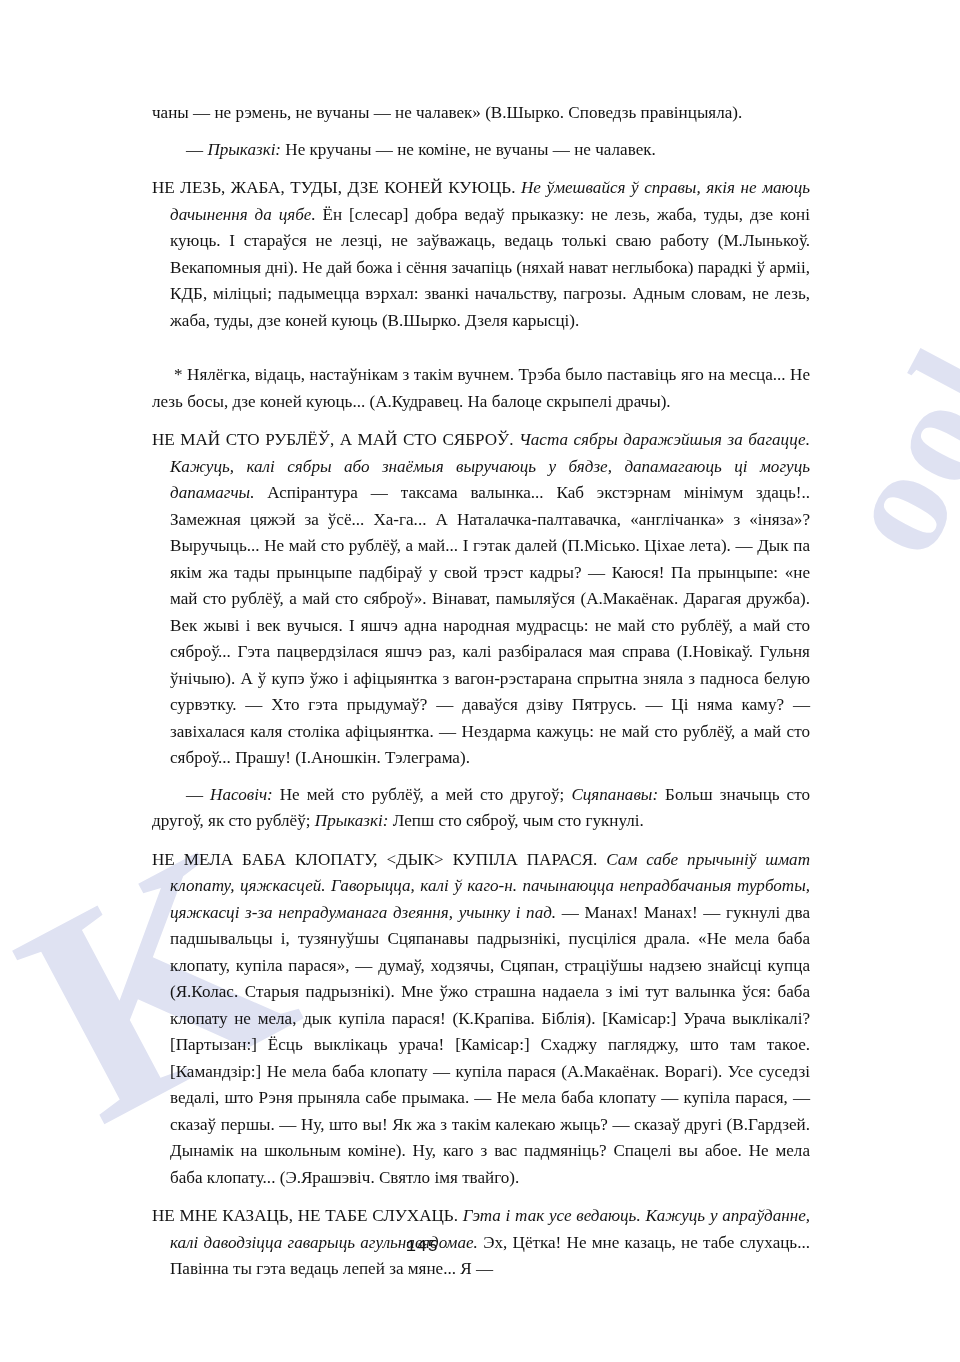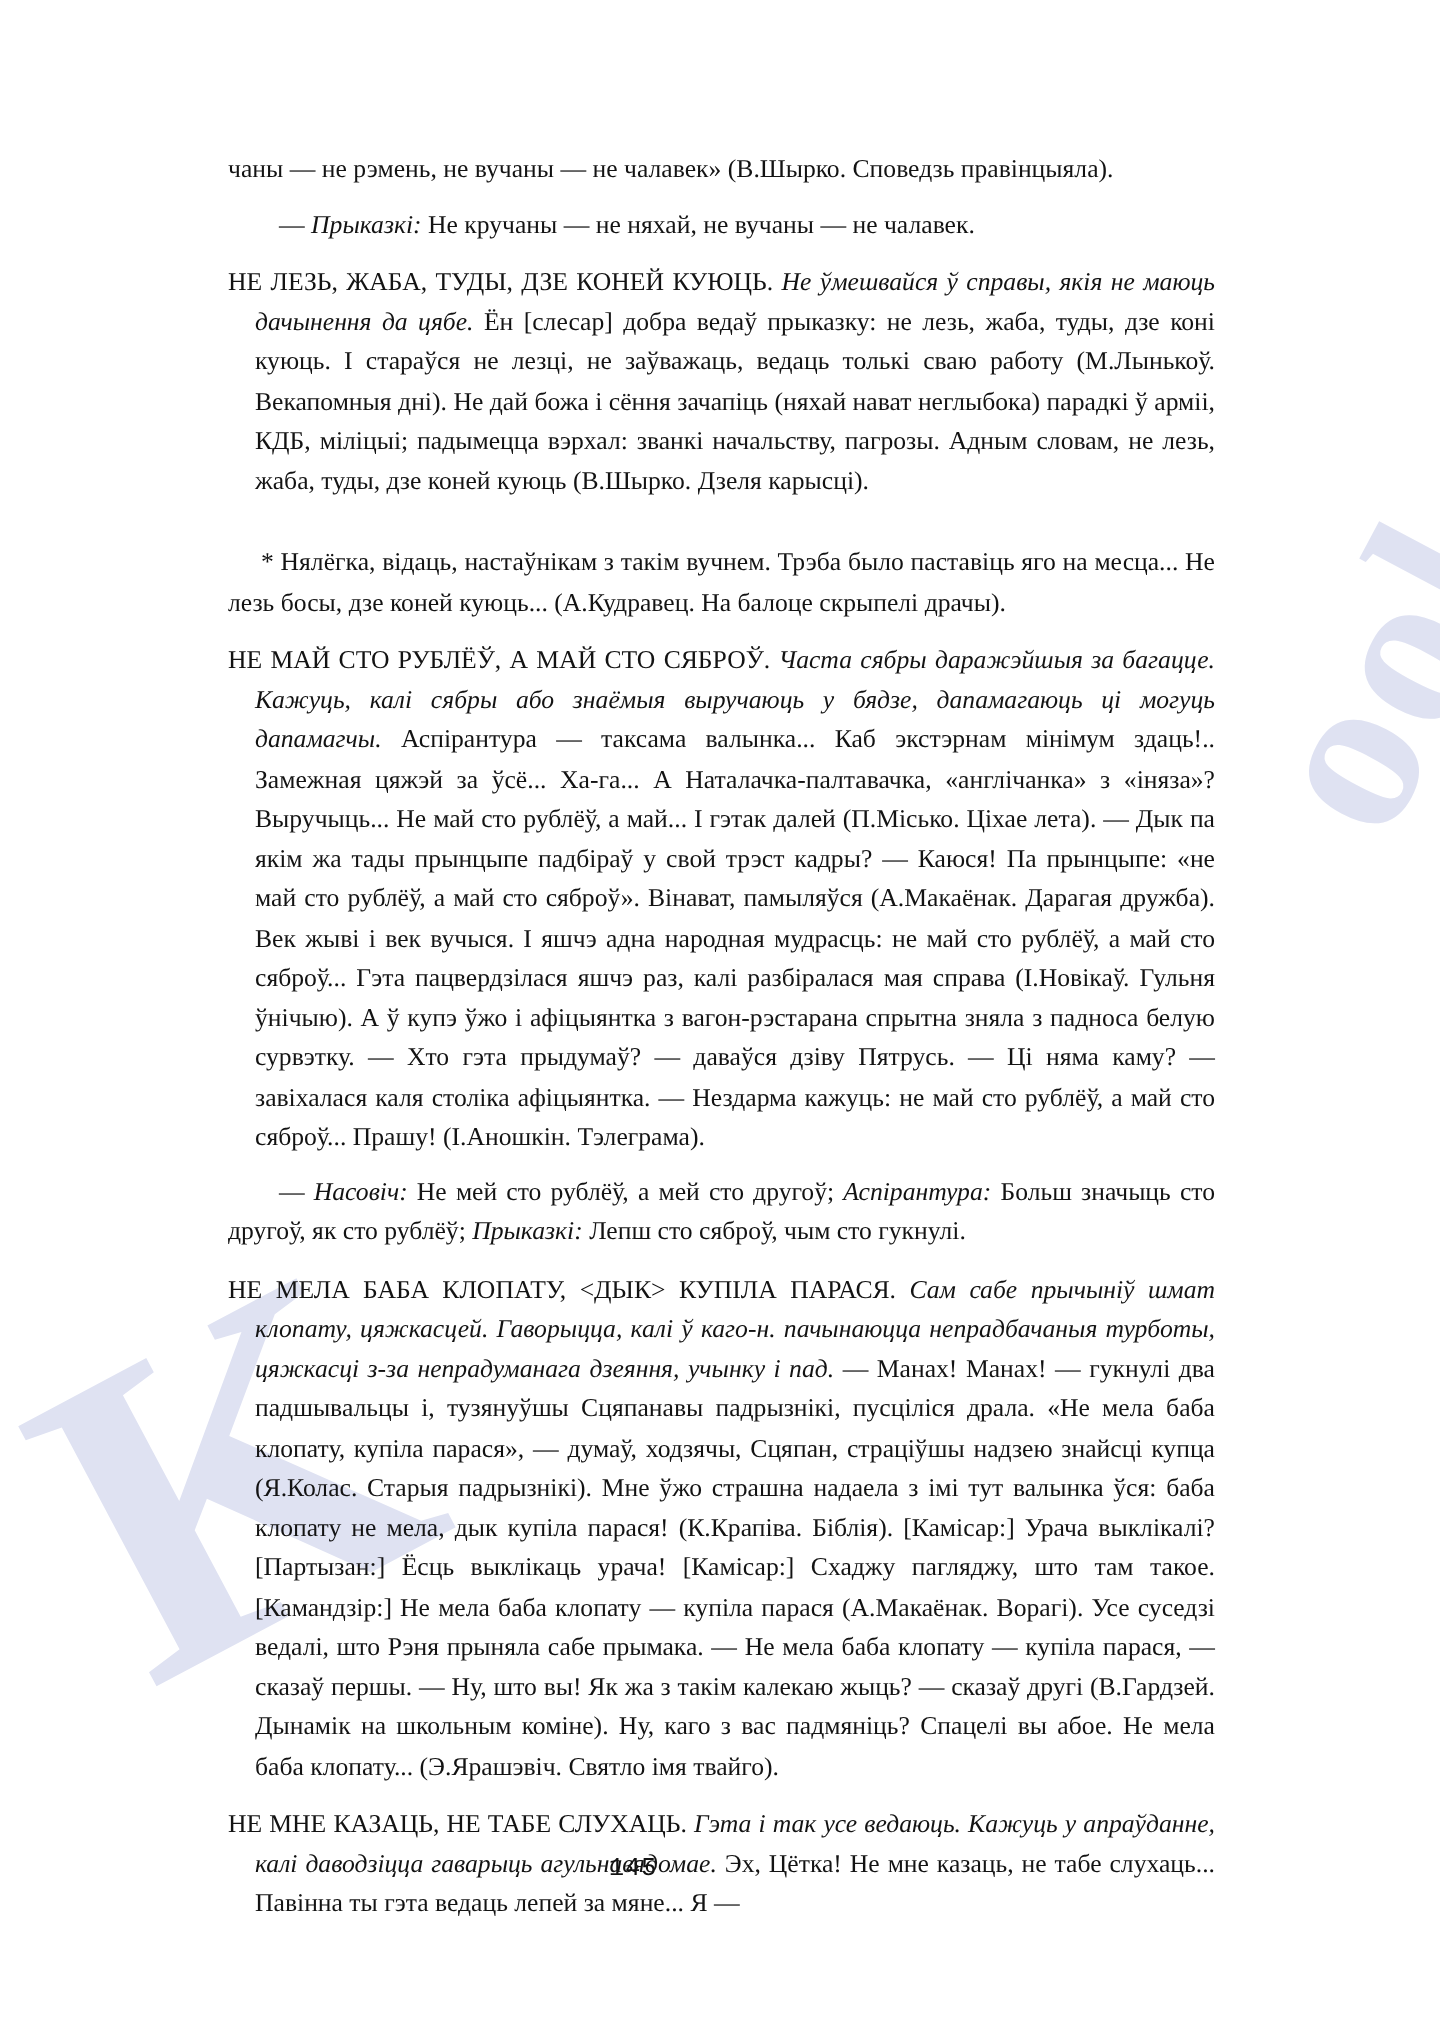--- a/index.html
+++ b/index.html
@@ -113,34 +113,34 @@
 
   <div class="wm wm-left">K</div>
   <div class="wm wm-right">oolo</div>
 
   <div class="column">
 
     <p class="cont">чаны — не рэмень, не вучаны — не чалавек» (В.Шырко. Споведзь правінцыяла).</p>
 
     <p class="ref">
       <span class="dash">—</span>
-      <span class="src">Прыказкі:</span><span> Не кручаны — не няхай, не вучаны — не чалавек.</span>
+      <span class="src">Прыказкі:</span><span> Не кручаны — не коміне, не вучаны — не чалавек.</span>
     </p>
 
     <p class="entry">
       <span class="head-line"><span class="hw">НЕ ЛЕЗЬ, ЖАБА, ТУДЫ, ДЗЕ КОНЕЙ КУЮЦЬ.</span><span class="df"> Не ўмешвайся ў справы, якія не маюць дачынення да цябе.</span><span> Ён [слесар] добра ведаў прыказку: не лезь, жаба, туды, дзе коні куюць. І стараўся не лезці, не заўважаць, ведаць толькі сваю работу (М.Лынькоў. Векапомныя дні). Не дай божа і сёння зачапіць (няхай нават неглыбока) парадкі ў арміі, КДБ, міліцыі; падымецца вэрхал: званкі начальству, пагрозы. Адным словам, не лезь, жаба, туды, дзе коней куюць (В.Шырко. Дзеля карысці).</span></span>
     </p>
     <p class="star">* Нялёгка, відаць, настаўнікам з такім вучнем. Трэба было паставіць яго на месца... Не лезь босы, дзе коней куюць... (А.Кудравец. На балоце скрыпелі драчы).</p>
 
     <p class="entry">
       <span class="head-line"><span class="hw">НЕ МАЙ СТО РУБЛЁЎ, А МАЙ СТО СЯБРОЎ.</span><span class="df"> Часта сябры даражэйшыя за багацце. Кажуць, калі сябры або знаёмыя выручаюць у бядзе, дапамагаюць ці могуць дапамагчы.</span><span> Аспірантура — таксама валынка... Каб экстэрнам мінімум здаць!.. Замежная цяжэй за ўсё... Ха-га... А Наталачка-палтавачка, «англічанка» з «іняза»? Выручыць... Не май сто рублёў, а май... І гэтак далей (П.Місько. Ціхае лета). — Дык па якім жа тады прынцыпе падбіраў у свой трэст кадры? — Каюся! Па прынцыпе: «не май сто рублёў, а май сто сяброў». Вінават, памыляўся (А.Макаёнак. Дарагая дружба). Век жыві і век вучыся. І яшчэ адна народная мудрасць: не май сто рублёў, а май сто сяброў... Гэта пацвердзілася яшчэ раз, калі разбіралася мая справа (І.Новікаў. Гульня ўнічыю). А ў купэ ўжо і афіцыянтка з вагон-рэстарана спрытна зняла з падноса белую сурвэтку. — Хто гэта прыдумаў? — даваўся дзіву Пятрусь. — Ці няма каму? — завіхалася каля століка афіцыянтка. — Нездарма кажуць: не май сто рублёў, а май сто сяброў... Прашу! (І.Аношкін. Тэлеграма).</span></span>
     </p>
     <p class="ref">
       <span class="dash">—</span>
-      <span class="src">Насовіч:</span><span> Не мей сто рублёў, а мей сто другоў; </span><span class="src">Аспірантура:</span><span> Больш значыць сто другоў, як сто рублёў; </span><span class="src">Прыказкі:</span><span> Лепш сто сяброў, чым сто гукнулі.</span>
+      <span class="src">Насовіч:</span><span> Не мей сто рублёў, а мей сто другоў; </span><span class="src">Сцяпанавы:</span><span> Больш значыць сто другоў, як сто рублёў; </span><span class="src">Прыказкі:</span><span> Лепш сто сяброў, чым сто гукнулі.</span>
     </p>
 
     <p class="entry">
       <span class="head-line"><span class="hw">НЕ МЕЛА БАБА КЛОПАТУ, &lt;ДЫК&gt; КУПІЛА ПАРАСЯ.</span><span class="df"> Сам сабе прычыніў шмат клопату, цяжкасцей. Гаворыцца, калі ў каго-н. пачынаюцца непрадбачаныя турботы, цяжкасці з-за непрадуманага дзеяння, учынку і пад.</span><span> — Манах! Манах! — гукнулі два падшывальцы і, тузянуўшы Сцяпанавы падрызнікі, пусціліся драла. «Не мела баба клопату, купіла парася», — думаў, ходзячы, Сцяпан, страціўшы надзею знайсці купца (Я.Колас. Старыя падрызнікі). Мне ўжо страшна надаела з імі тут валынка ўся: баба клопату не мела, дык купіла парася! (К.Крапіва. Біблія). [Камісар:] Урача выклікалі? [Партызан:] Ёсць выклікаць урача! [Камісар:] Схаджу пагляджу, што там такое. [Камандзір:] Не мела баба клопату — купіла парася (А.Макаёнак. Ворагі). Усе суседзі ведалі, што Рэня прыняла сабе прымака. — Не мела баба клопату — купіла парася, — сказаў першы. — Ну, што вы! Як жа з такім калекаю жыць? — сказаў другі (В.Гардзей. Дынамік на школьным коміне). Ну, каго з вас падмяніць? Спацелі вы абое. Не мела баба клопату... (Э.Ярашэвіч. Святло імя твайго).</span></span>
     </p>
 
     <p class="entry">
       <span class="head-line"><span class="hw">НЕ МНЕ КАЗАЦЬ, НЕ ТАБЕ СЛУХАЦЬ.</span><span class="df"> Гэта і так усе ведаюць. Кажуць у апраўданне, калі даводзіцца гаварыць агульнавядомае.</span><span> Эх, Цётка! Не мне казаць, не табе слухаць... Павінна ты гэта ведаць лепей за мяне... Я —</span></span>
     </p>
 

